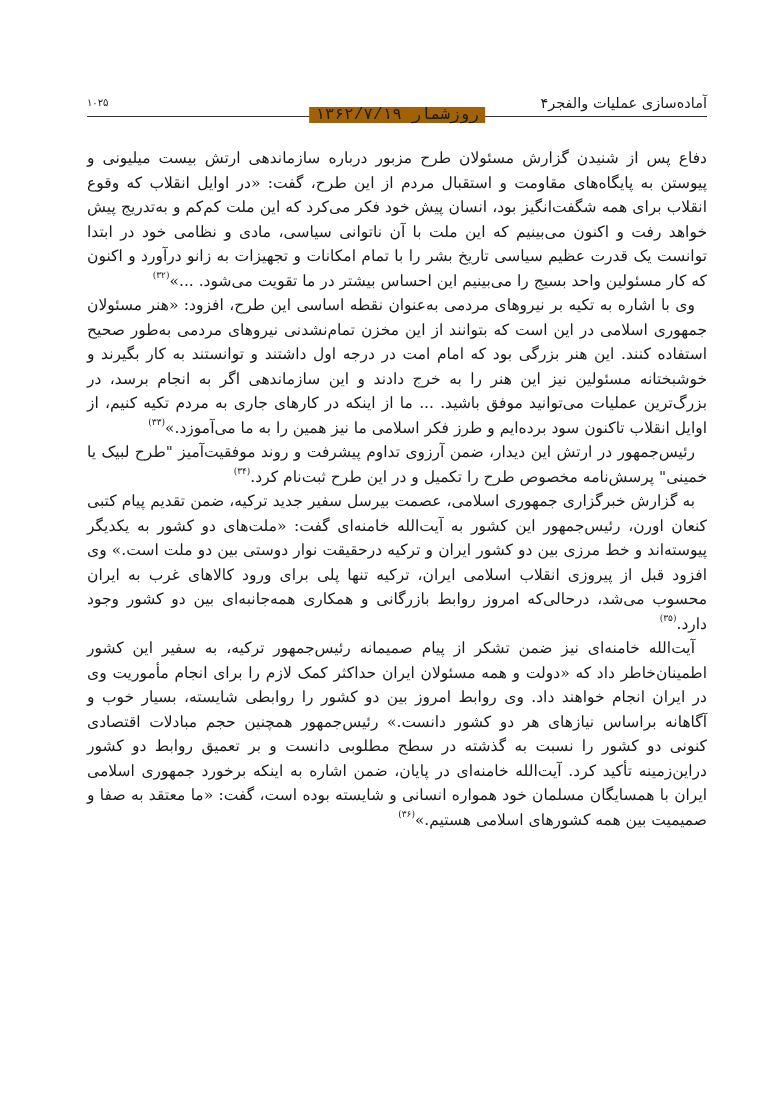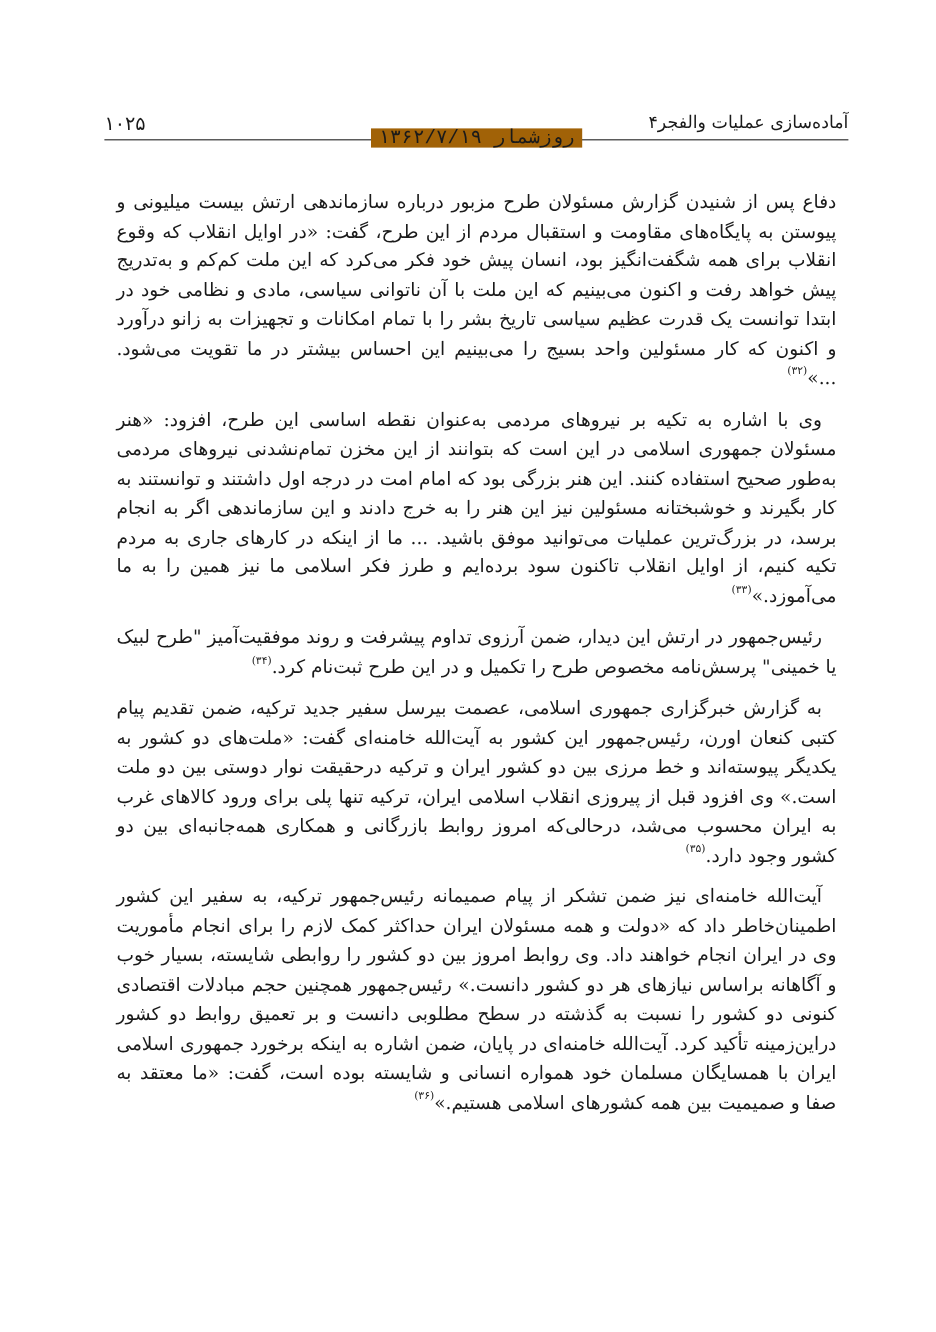--- a/index.html
+++ b/index.html
@@ -34,21 +34,21 @@
       right: 0;
       top: 0;
       font-size: 14.5px;
       line-height: 18px;
       font-family: "DejaVu Sans", sans-serif;
     }
     .running-head .page-number {
       position: absolute;
       left: 0;
       top: 0;
-      font-size: 16px;
+      font-size: 10px;
       line-height: 18px;
       font-family: "DejaVu Sans", sans-serif;
       direction: ltr;
     }
     .running-head .rule {
       position: absolute;
       top: 22px;
       left: 0;
       width: 620px;
       height: 0;
@@ -70,21 +70,21 @@
       position: absolute;
       top: 146px;
       left: 0;
       width: 620px;
       font-size: 15.5px;
       line-height: 24.5px;
       text-align: justify;
       text-align-last: right;
     }
     .body-text p {
-      margin: 10px;
+      margin: 0;
       text-indent: 0;
     }
     .body-text p.indent {
       text-indent: 12px;
     }
     .body-text sup {
       font-size: 9px;
       line-height: 0;
       vertical-align: 8px;
     }

